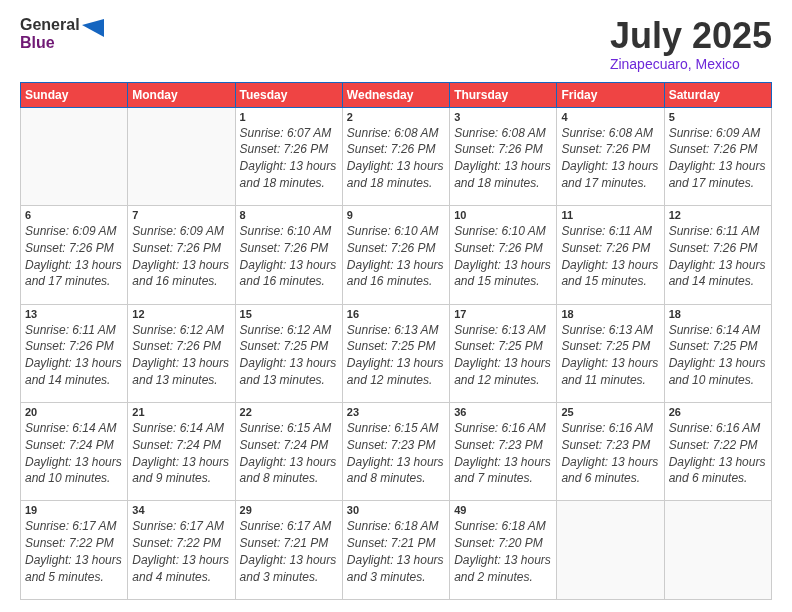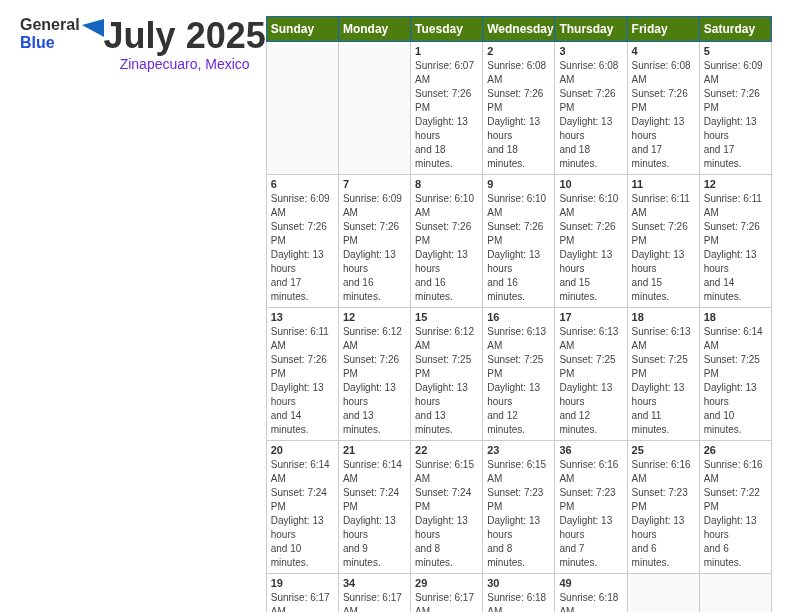--- a/index.html
+++ b/index.html
@@ -8,56 +8,56 @@
       background: #fff;
       width: 792px;
       height: 612px;
       overflow: hidden;
     }
     .page {
       width: 792px;
       height: 612px;
       padding: 16px 20px 12px 20px;
       display: flex;
-      flex-direction: row;
+      flex-direction: column;
     }
     .header {
       display: flex;
       align-items: flex-start;
       justify-content: space-between;
       margin-bottom: 10px;
     }
     .logo {
       display: flex;
       align-items: center;
       gap: 0;
     }
     .title-block {
-      text-align: center;
+      text-align: left;
     }
     .title-block h1 {
       font-size: 36px;
       font-weight: bold;
       color: #333;
       line-height: 1.1;
     }
     .title-block h2 {
       font-size: 14px;
       font-weight: normal;
       color: #6d28d9;
     }
     .calendar {
       flex: 1;
       border: 1px solid #ccc;
       border-collapse: collapse;
       width: 100%;
       table-layout: fixed;
     }
     .calendar th {
-      background-color: #4d7c0f;
+      background-color: #ef4444;
       color: #fff;
       font-size: 12px;
       font-weight: bold;
       padding: 5px 4px;
       text-align: left;
       border: 1px solid #1565c0;
     }
     .calendar td {
       border: 1px solid #ccc;
       vertical-align: top;
@@ -71,35 +71,36 @@
       background: #f9f9f9;
     }
     .day-num {
       font-size: 11px;
       font-weight: bold;
       color: #333;
       display: block;
       margin-bottom: 2px;
     }
     .day-detail {
-      font-size: 10px;
+      font-size: 12px;
       color: #444;
       line-height: 1.4;
+      font-style: italic;
     }
   </style>
 </head>
 <body>
 
 <div class="page">
   <div class="header">
     <div class="logo">
     <div style="display:flex;align-items:center;gap:2px">
       <div>
         <div style="font-size:16px;font-weight:bold;color:#333;line-height:1.15">General</div>
-        <div style="font-size:16px;font-weight:bold;color:#1d4ed8;line-height:1.15">Blue</div>
+        <div style="font-size:16px;font-weight:bold;color:#701a75;line-height:1.15">Blue</div>
       </div>
       <svg width="22" height="30" viewBox="0 0 22 30">
         <polygon points="0,6 22,0 22,18" fill="#1565c0"></polygon>
       </svg>
     </div>
   </div>
     <div class="title-block">
       <h1>July 2025</h1>
       <h2>Zinapecuaro, Mexico</h2>
     </div>

